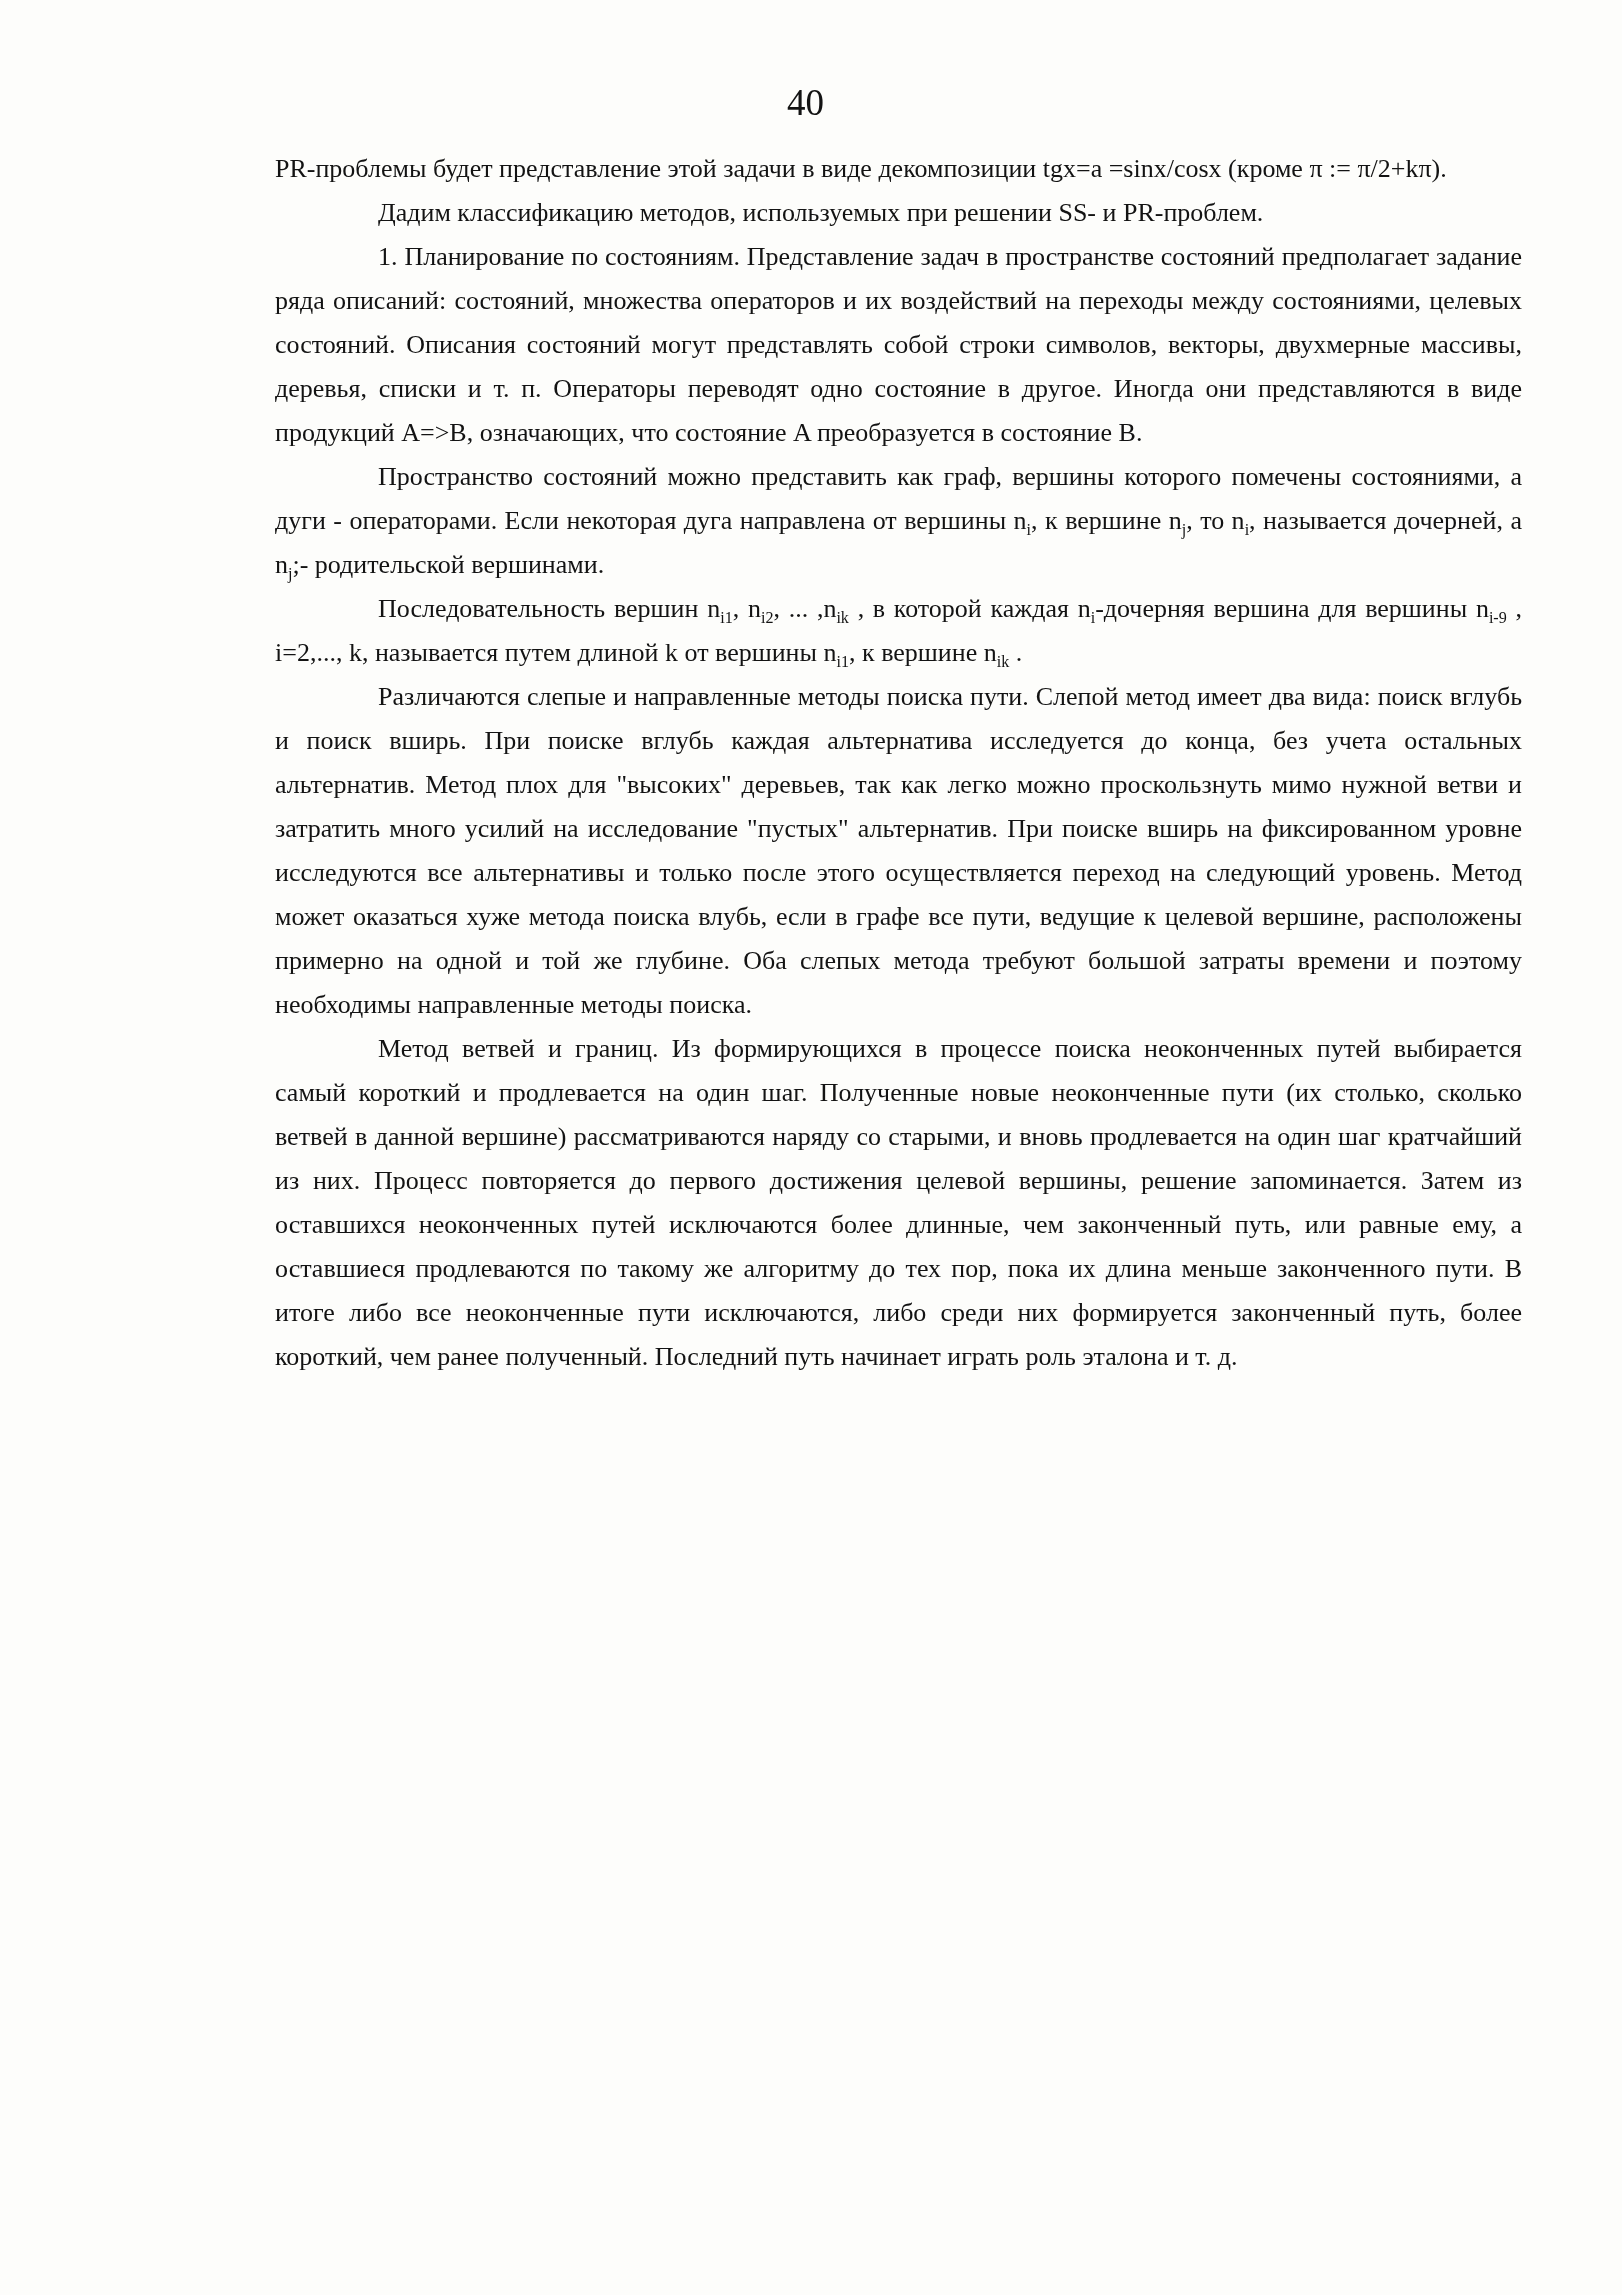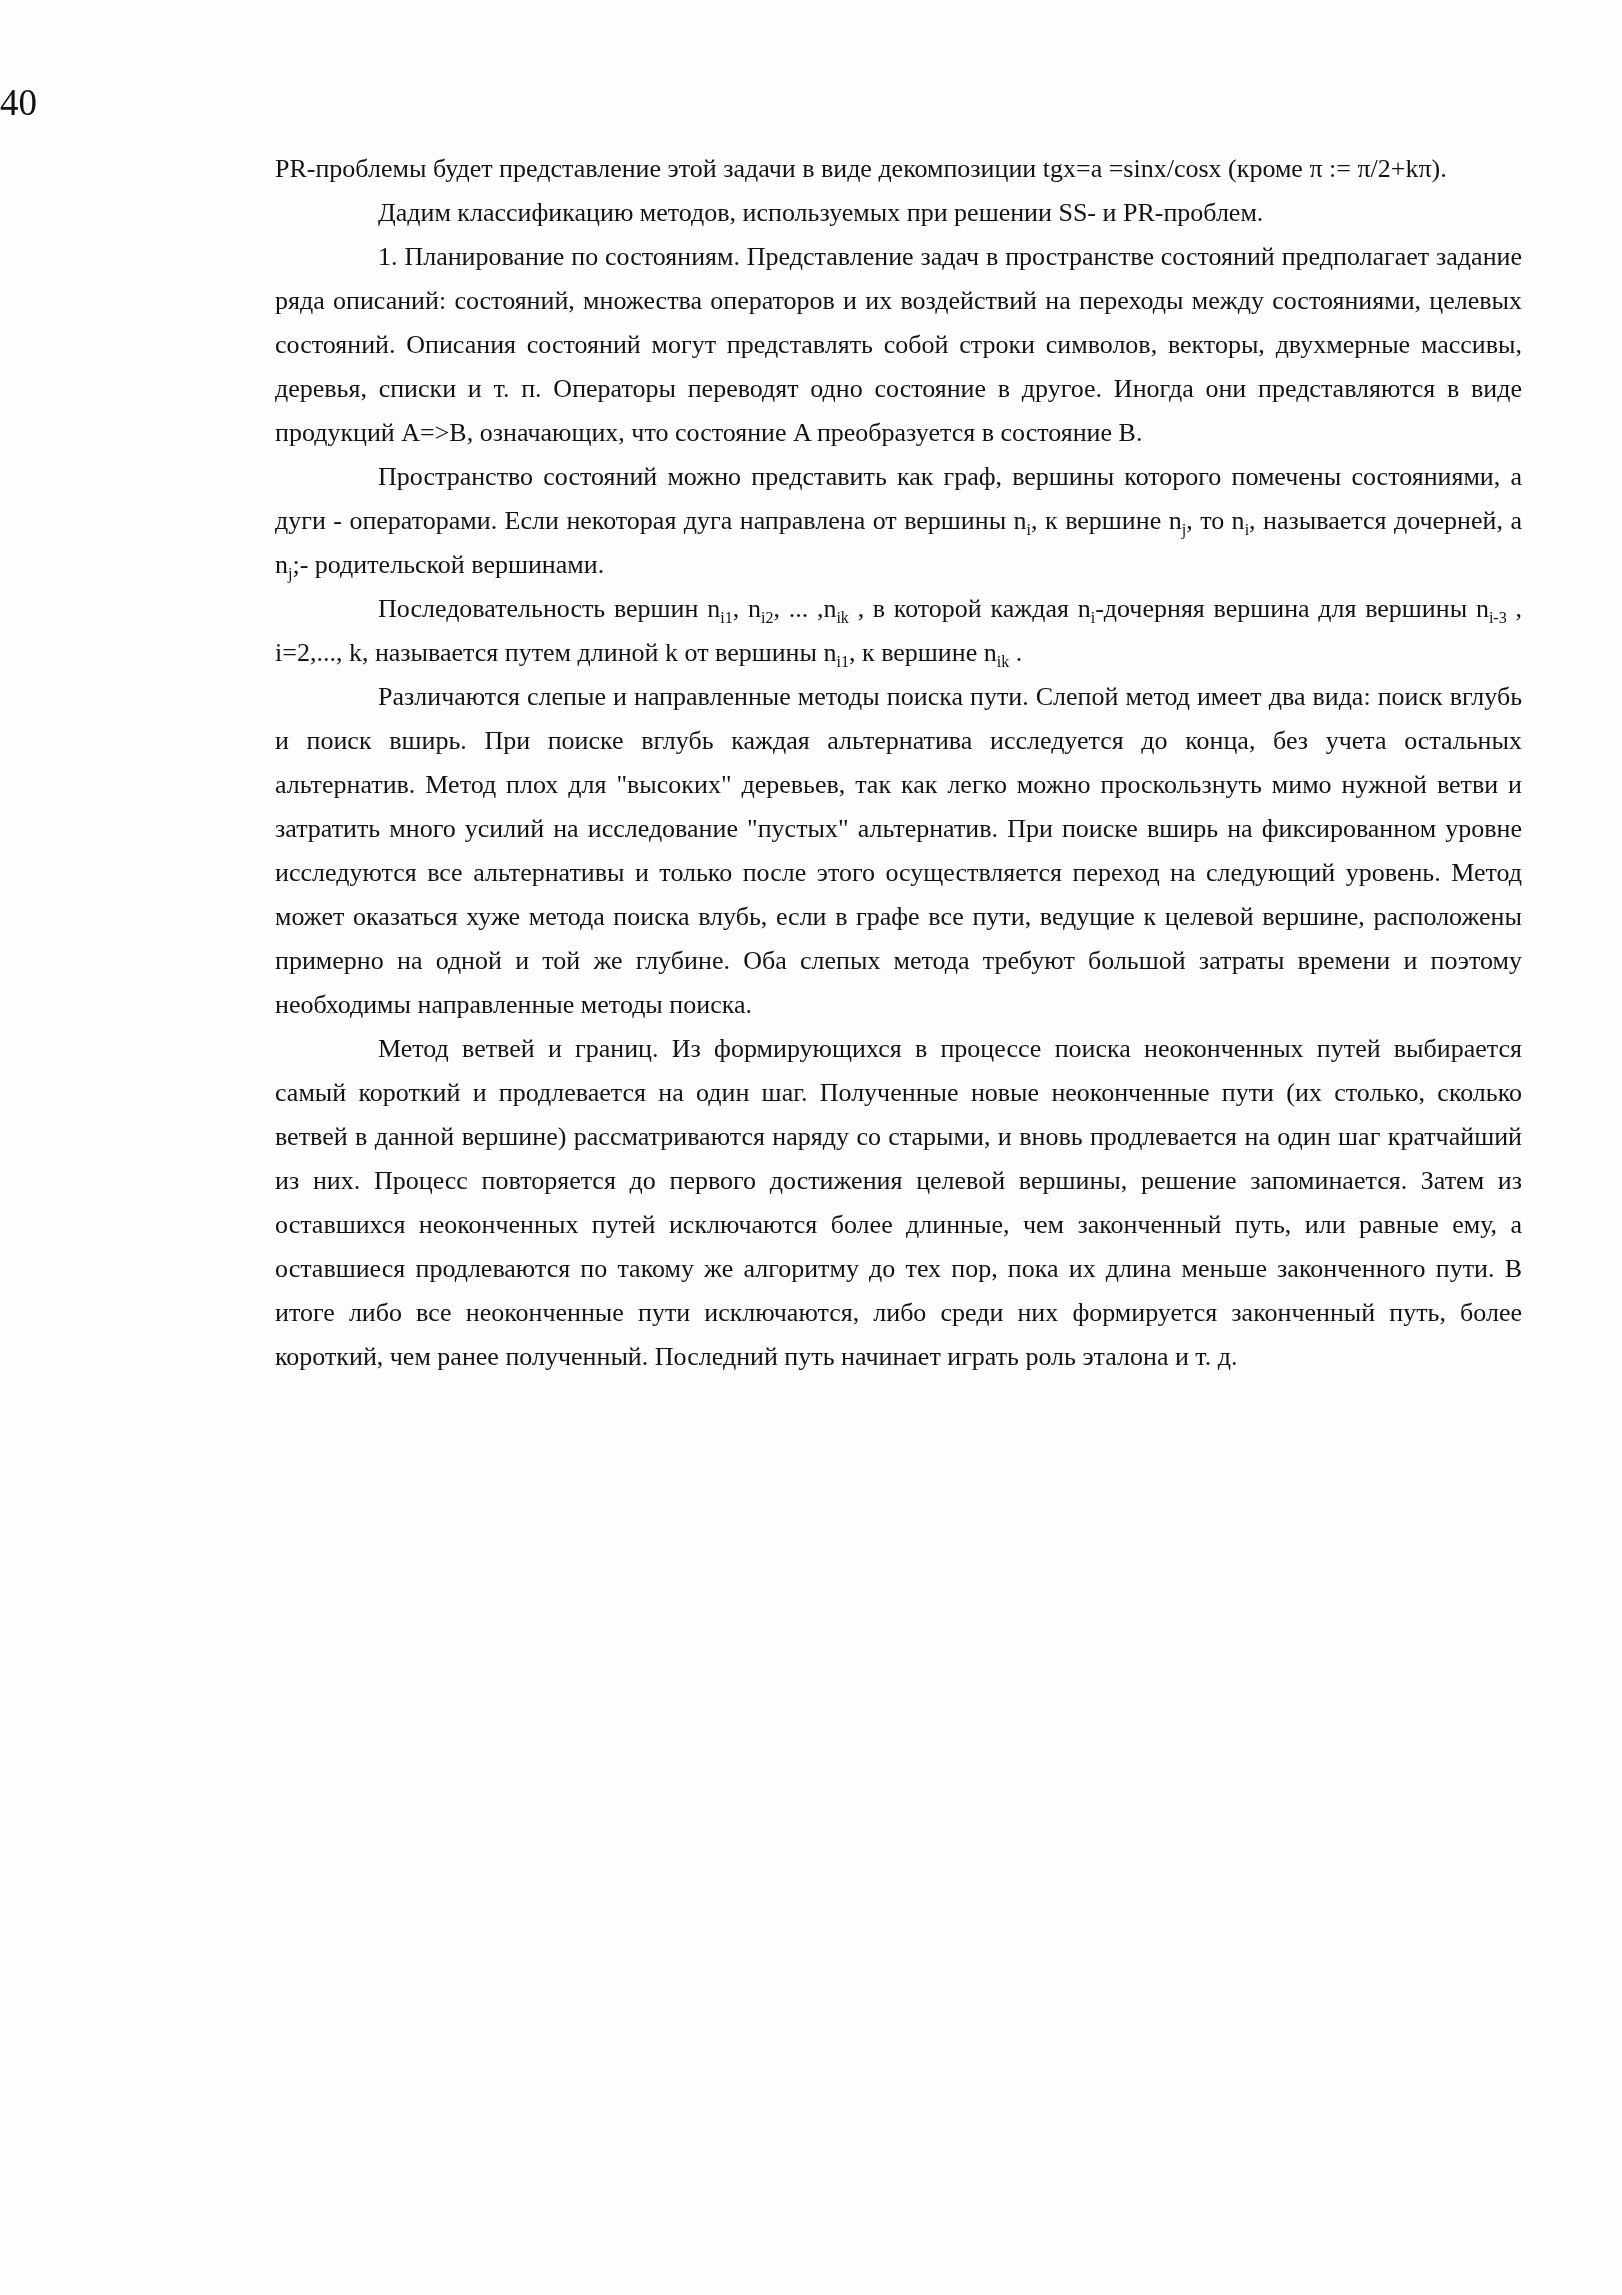--- a/index.html
+++ b/index.html
@@ -17,20 +17,21 @@
   }
   .page {
     position: absolute;
     inset: 0;
   }
   .page-number {
     position: absolute;
     top: 82px;
     left: 0;
     width: 1611px;
+    text-align: center;
     font-size: 37px;
     line-height: 41px;
   }
   .text-body {
     position: absolute;
     top: 147px;
     left: 275px;
     width: 1247px;
     font-size: 26px;
     line-height: 44px;
@@ -52,18 +53,18 @@
 </head>
 <body>
 
 <div class="page">
   <div class="page-number">40</div>
   <div class="text-body">
       <p class="no-indent">PR-проблемы будет представление этой задачи в виде декомпозиции tgx=a =sinx/cosx (кроме π := π/2+kπ).</p>
       <p>Дадим классификацию методов, используемых при решении SS- и PR-проблем.</p>
       <p>1. Планирование по состояниям. Представление задач в пространстве состояний предполагает задание ряда описаний: состояний, множества операторов и их воздействий на переходы между состояниями, целевых состояний. Описания состояний могут представлять собой строки символов, векторы, двухмерные массивы, деревья, списки и т. п. Операторы переводят одно состояние в другое. Иногда они представляются в виде продукций A=&gt;B, означающих, что состояние A преобразуется в состояние B.</p>
       <p>Пространство состояний можно представить как граф, вершины которого помечены состояниями, а дуги - операторами. Если некоторая дуга направлена от вершины n<sub>i</sub>, к вершине n<sub>j</sub>, то n<sub>i</sub>, называется дочерней, а n<sub>j</sub>;- родительской вершинами.</p>
-      <p>Последовательность вершин n<sub>i1</sub>, n<sub>i2</sub>, ... ,n<sub>ik</sub> , в которой каждая n<sub>i</sub>-дочерняя вершина для вершины n<sub>i-3</sub> , i=2,..., k, называется путем длиной k от вершины n<sub>i1</sub>, к вершине n<sub>ik</sub> .</p>
+      <p>Последовательность вершин n<sub>i1</sub>, n<sub>i2</sub>, ... ,n<sub>ik</sub> , в которой каждая n<sub>i</sub>-дочерняя вершина для вершины n<sub>i-9</sub> , i=2,..., k, называется путем длиной k от вершины n<sub>i1</sub>, к вершине n<sub>ik</sub> .</p>
       <p>Различаются слепые и направленные методы поиска пути. Слепой метод имеет два вида: поиск вглубь и поиск вширь. При поиске вглубь каждая альтернатива исследуется до конца, без учета остальных альтернатив. Метод плох для "высоких" деревьев, так как легко можно проскользнуть мимо нужной ветви и затратить много усилий на исследование "пустых" альтернатив. При поиске вширь на фиксированном уровне исследуются все альтернативы и только после этого осуществляется переход на следующий уровень. Метод может оказаться хуже метода поиска влубь, если в графе все пути, ведущие к целевой вершине, расположены примерно на одной и той же глубине. Оба слепых метода требуют большой затраты времени и поэтому необходимы направленные методы поиска.</p>
       <p>Метод ветвей и границ. Из формирующихся в процессе поиска неоконченных путей выбирается самый короткий и продлевается на один шаг. Полученные новые неоконченные пути (их столько, сколько ветвей в данной вершине) рассматриваются наряду со старыми, и вновь продлевается на один шаг кратчайший из них. Процесс повторяется до первого достижения целевой вершины, решение запоминается. Затем из оставшихся неоконченных путей исключаются более длинные, чем законченный путь, или равные ему, а оставшиеся продлеваются по такому же алгоритму до тех пор, пока их длина меньше законченного пути. В итоге либо все неоконченные пути исключаются, либо среди них формируется законченный путь, более короткий, чем ранее полученный. Последний путь начинает играть роль эталона и т. д.</p>
     </div>
 </div>
 
 
 </body></html>

